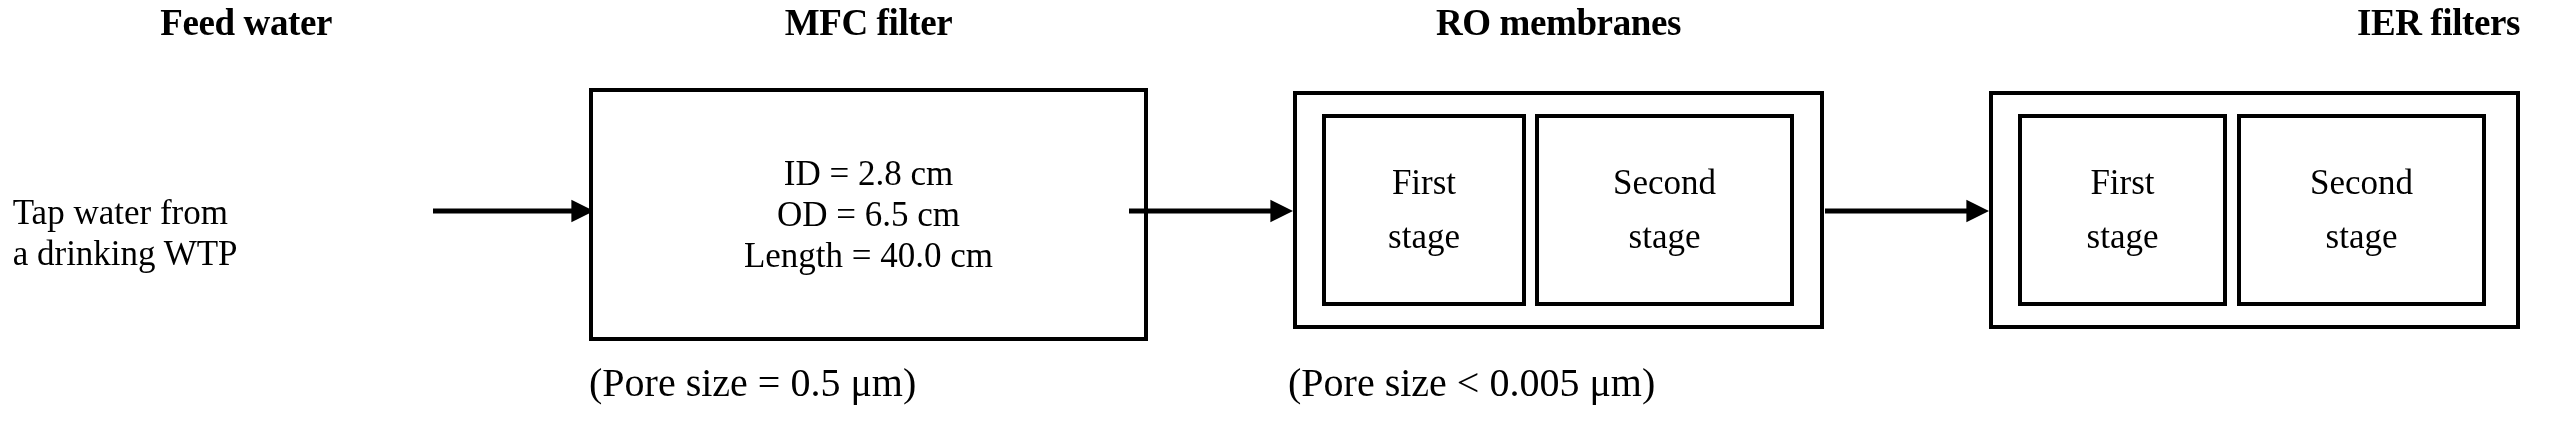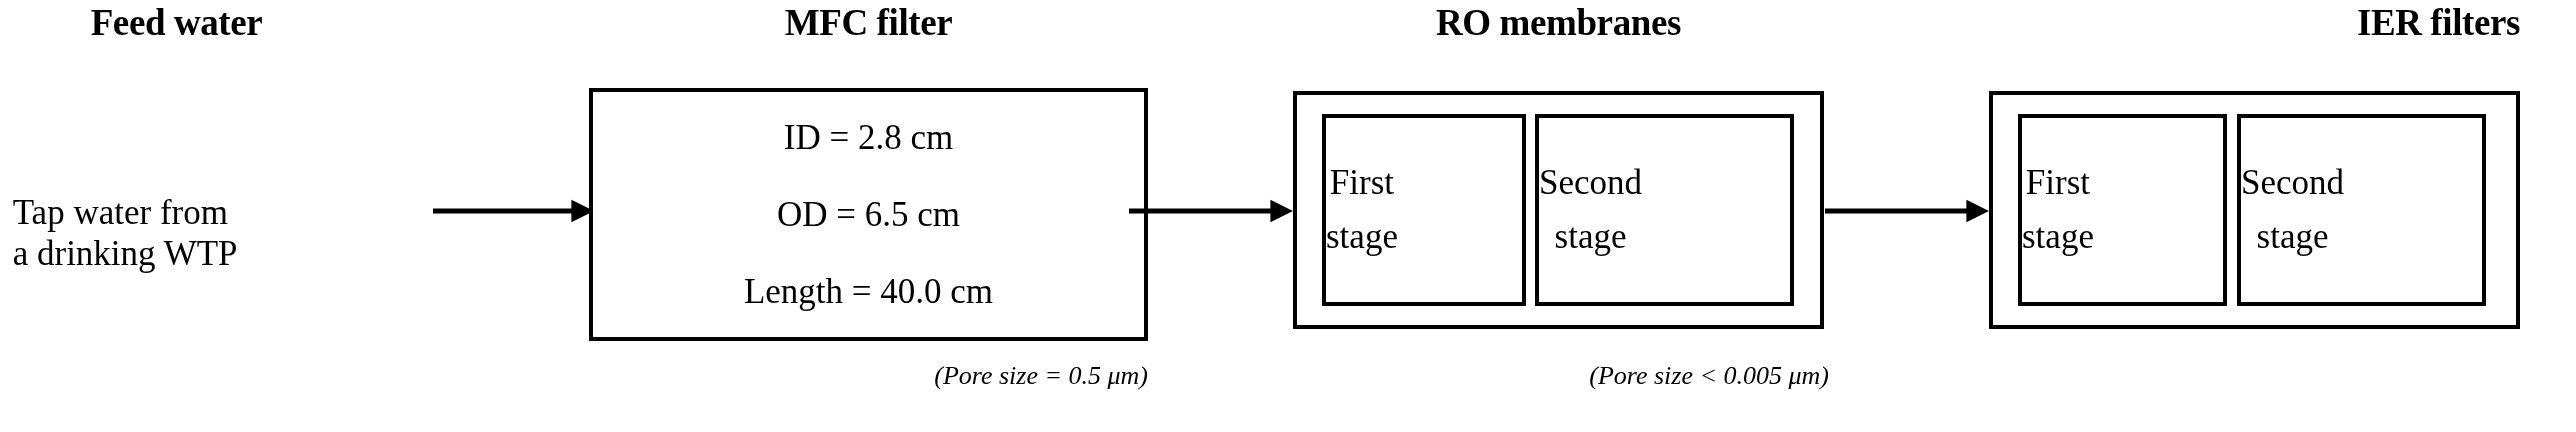--- a/index.html
+++ b/index.html
@@ -31,25 +31,24 @@
   .body-text {
     position: absolute;
     font-size: 35px;
     line-height: 1.18;
     text-align: left;
     white-space: nowrap;
     margin-top: 40px;
   }
   .caption {
     position: absolute;
-    font-size: 26px;
+    font-size: 40px;
     line-height: 1;
-    text-align: right;
+    text-align: left;
     white-space: nowrap;
-    font-style: italic;
   }
   .spec-line {
     font-size: 35px;
     line-height: 1.18;
     white-space: nowrap;
     text-align: center;
   }
   .inner-label {
     font-size: 35px;
     line-height: 1.55;
@@ -85,58 +84,58 @@
     display: flex;
     align-items: stretch;
     justify-content: space-between;
   }
   .stage-box {
     border: 4.2px solid #000000;
     background: #ffffff;
     box-sizing: border-box;
     display: flex;
     align-items: center;
-    justify-content: flex-start;
+    justify-content: center;
   }
 
   
   .arrow {
     position: absolute;
     height: 28px;
     pointer-events: none;
   }
   .arrow svg {
     display: block;
     width: 100%;
     height: 100%;
     overflow: visible;
   }
 </style>
 </head>
 <body>
 
 <div id="canvas">
 
-  <div class="stage-header" style="left:21px; top:4.2px; width:311px;">Feed water</div>
+  <div class="stage-header" style="left:21px; top:4.2px; width:311px;text-align:right;">Feed water</div>
 
   <div class="body-text" style="left:12.7px; top:152px; width:368px;">
     <div>Tap water from</div>
     <div>a drinking WTP</div>
   </div>
 
   <div class="arrow" style="left:433px; top:197px; width:161px;">
     <svg viewBox="0 0 228 40" preserveAspectRatio="none">
       <line x1="0" y1="20" x2="198" y2="20" stroke="#000" stroke-width="7"></line>
       <polygon points="196,4 228,20 196,36" fill="#000"></polygon>
     </svg>
   </div>
 
   <div class="stage-header" style="left:589px; top:4.2px; width:559px;text-align:center;">MFC filter</div>
 
-  <div class="box spec-box" style="left:589px; top:88px; width:559px; height:253px;gap:36px;">
+  <div class="box spec-box" style="left:589px; top:88px; width:559px; height:253px;">
     <div class="spec-line">ID = 2.8 cm</div>
     <div class="spec-line">OD = 6.5 cm</div>
     <div class="spec-line">Length = 40.0 cm</div>
   </div>
 
   <div class="caption" style="left:589px; top:363px; width:559px;">(Pore size = 0.5 μm)</div>
 
   <div class="arrow" style="left:1129px; top:197px; width:164px;">
     <svg viewBox="0 0 232 40" preserveAspectRatio="none">
       <line x1="0" y1="20" x2="202" y2="20" stroke="#000" stroke-width="7"></line>

